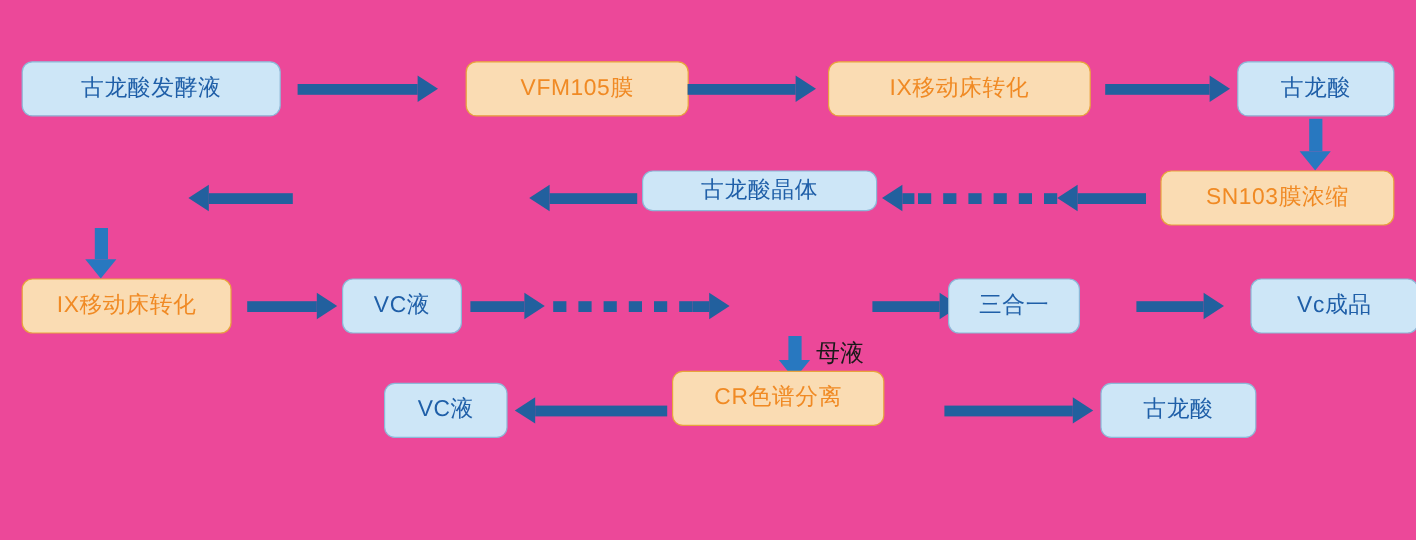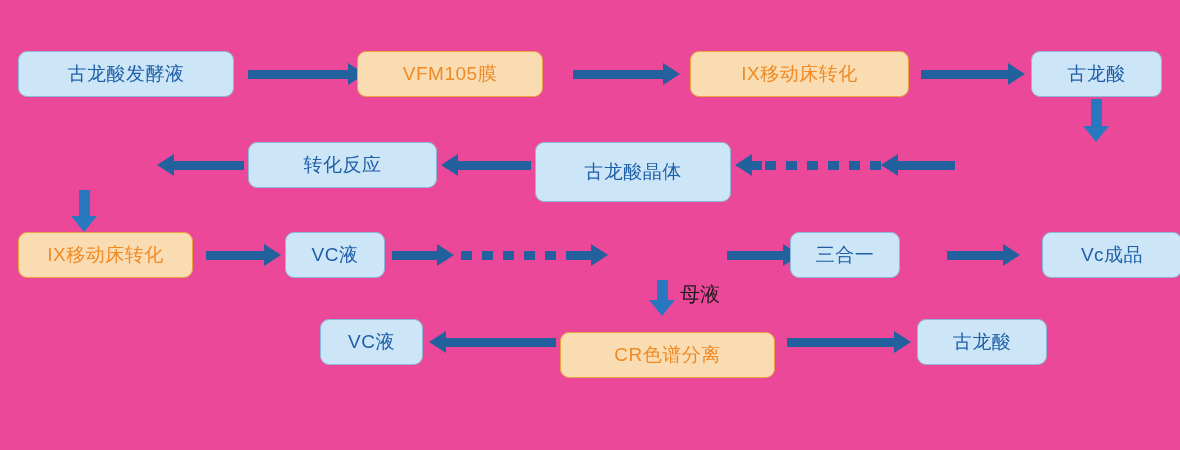--- a/index.html
+++ b/index.html
@@ -106,65 +106,65 @@
 
 <div id="canvas">
 
   <div class="node blue" style="left:18px; top:51px; width:216px; height:46px;">古龙酸发酵液</div>
 
   <div class="conn">
     <div class="hline" style="left:248px; top:70px; width:100px;"></div>
     <div class="arrow-r" style="left:348px; top:63px;"></div>
   </div>
 
-  <div class="node orange" style="left:357px; top:51px; width:186px; height:46px;text-align:right;">VFM105膜</div>
+  <div class="node orange" style="left:388px; top:51px; width:186px; height:46px;text-align:right;">VFM105膜</div>
 
   <div class="conn">
     <div class="hline" style="left:573px; top:70px; width:90px;"></div>
     <div class="arrow-r" style="left:663px; top:63px;"></div>
   </div>
 
   <div class="node orange" style="left:690px; top:51px; width:219px; height:46px;">IX移动床转化</div>
 
   <div class="conn">
     <div class="hline" style="left:921px; top:70px; width:87px;"></div>
     <div class="arrow-r" style="left:1008px; top:63px;"></div>
   </div>
 
   <div class="node blue" style="left:1031px; top:51px; width:131px; height:46px;">古龙酸</div>
 
   <div class="conn">
     <div class="vline" style="left:1091px; top:99px; height:27px;"></div>
     <div class="arrow-d" style="left:1083px; top:126px;"></div>
   </div>
 
+  <div class="node orange" style="left:967px; top:142px; width:195px; height:46px;">SN103膜浓缩</div>
 
   <div class="conn">
     <div class="hline" style="left:898px; top:161px; width:57px;"></div>
     <div class="arrow-l" style="left:881px; top:154px;"></div>
     <div class="dashseg" style="left:765px; top:161px; width:116px;">
       <i style="left:0px;"></i>
         <i style="left:21px;"></i>
         <i style="left:42px;"></i>
       <i style="left:63px;"></i>
         <i style="left:84px;"></i>
         <i style="left:105px;"></i>
     </div>
     <div class="hline" style="left:752px; top:161px; width:10px;"></div>
     <div class="arrow-l" style="left:735px; top:154px;"></div>
   </div>
 
-  <div class="node blue" style="left:535px; top:142px; width:196px; height:60px;">古龙酸晶体</div>
+  <div class="node blue" style="left:535px; top:142px; width:196px; height:34px;">古龙酸晶体</div>
 
   <div class="conn">
     <div class="hline" style="left:458px; top:161px; width:73px;"></div>
     <div class="arrow-l" style="left:441px; top:154px;"></div>
   </div>
 
-  <div class="node blue" style="left:248px; top:142px; width:189px; height:46px;">转化反应</div>
 
   <div class="conn">
     <div class="hline" style="left:174px; top:161px; width:70px;"></div>
     <div class="arrow-l" style="left:157px; top:154px;"></div>
   </div>
 
 
   <div class="conn">
     <div class="vline" style="left:79px; top:190px; height:26px;"></div>
     <div class="arrow-d" style="left:71px; top:216px;"></div>
@@ -215,21 +215,21 @@
   </div>
   <div class="edge-label" style="left:680px; top:281px;">母液</div>
 
   <div class="node blue" style="left:320px; top:319px; width:103px; height:46px;">VC液</div>
 
   <div class="conn">
     <div class="hline" style="left:446px; top:338px; width:110px;"></div>
     <div class="arrow-l" style="left:429px; top:331px;"></div>
   </div>
 
-  <div class="node orange" style="left:560px; top:332px; width:215px; height:46px;">CR色谱分离</div>
+  <div class="node orange" style="left:560px; top:309px; width:177px; height:46px;">CR色谱分离</div>
 
   <div class="conn">
     <div class="hline" style="left:787px; top:338px; width:107px;"></div>
     <div class="arrow-r" style="left:894px; top:331px;"></div>
   </div>
 
   <div class="node blue" style="left:917px; top:319px; width:130px; height:46px;">古龙酸</div>
 
 </div>
 

